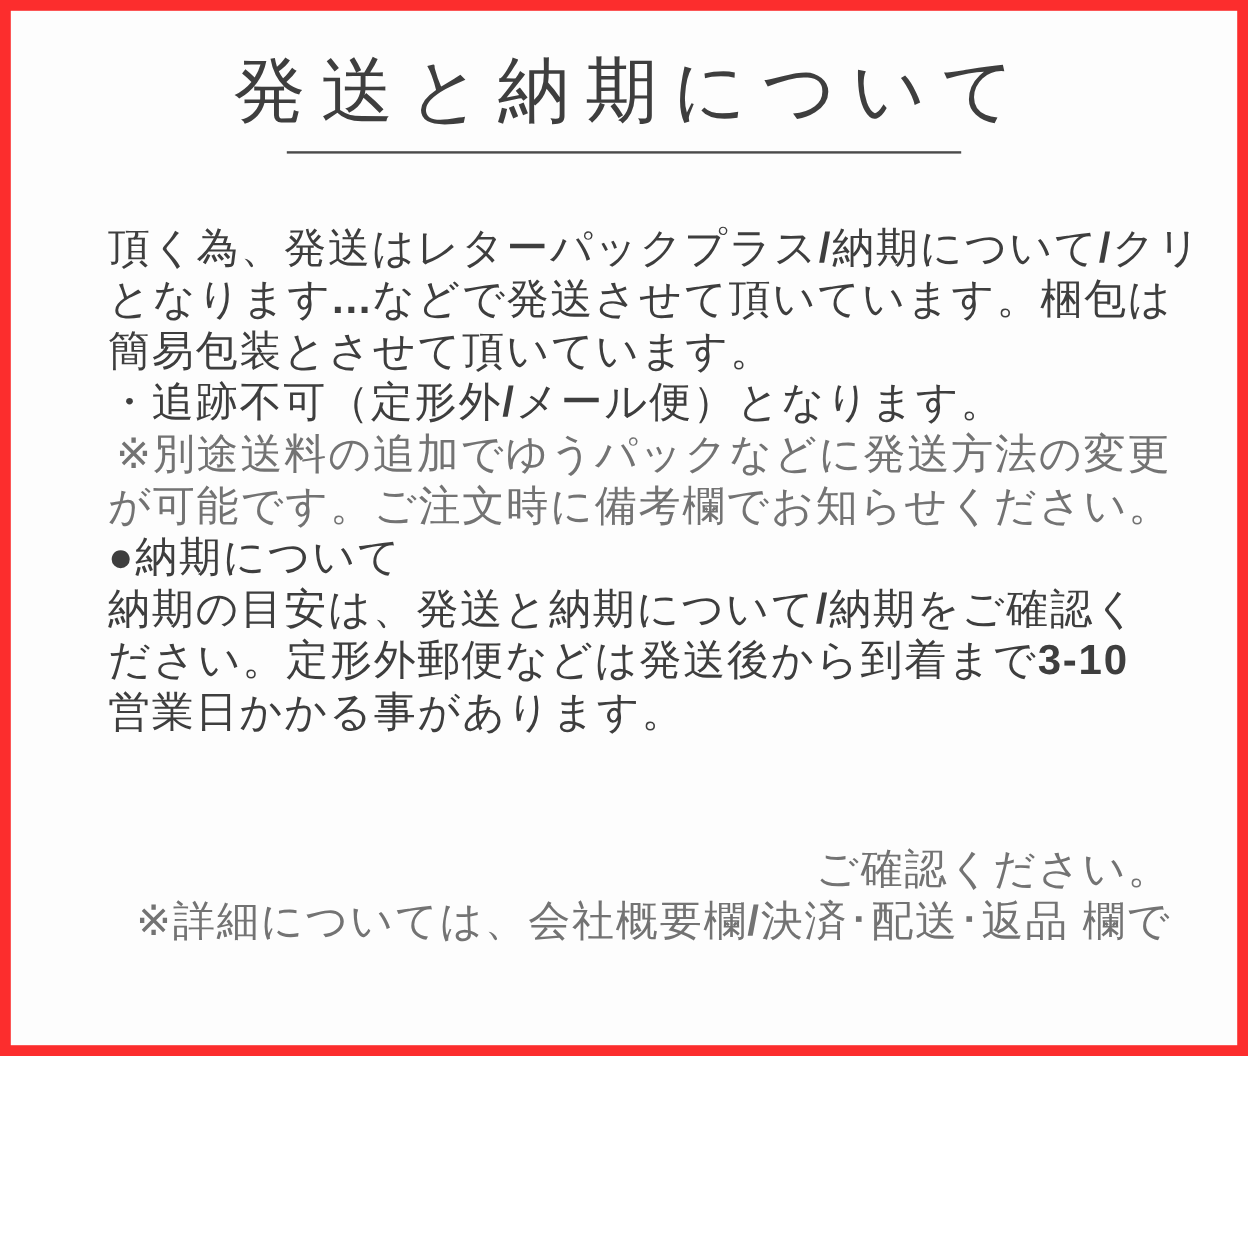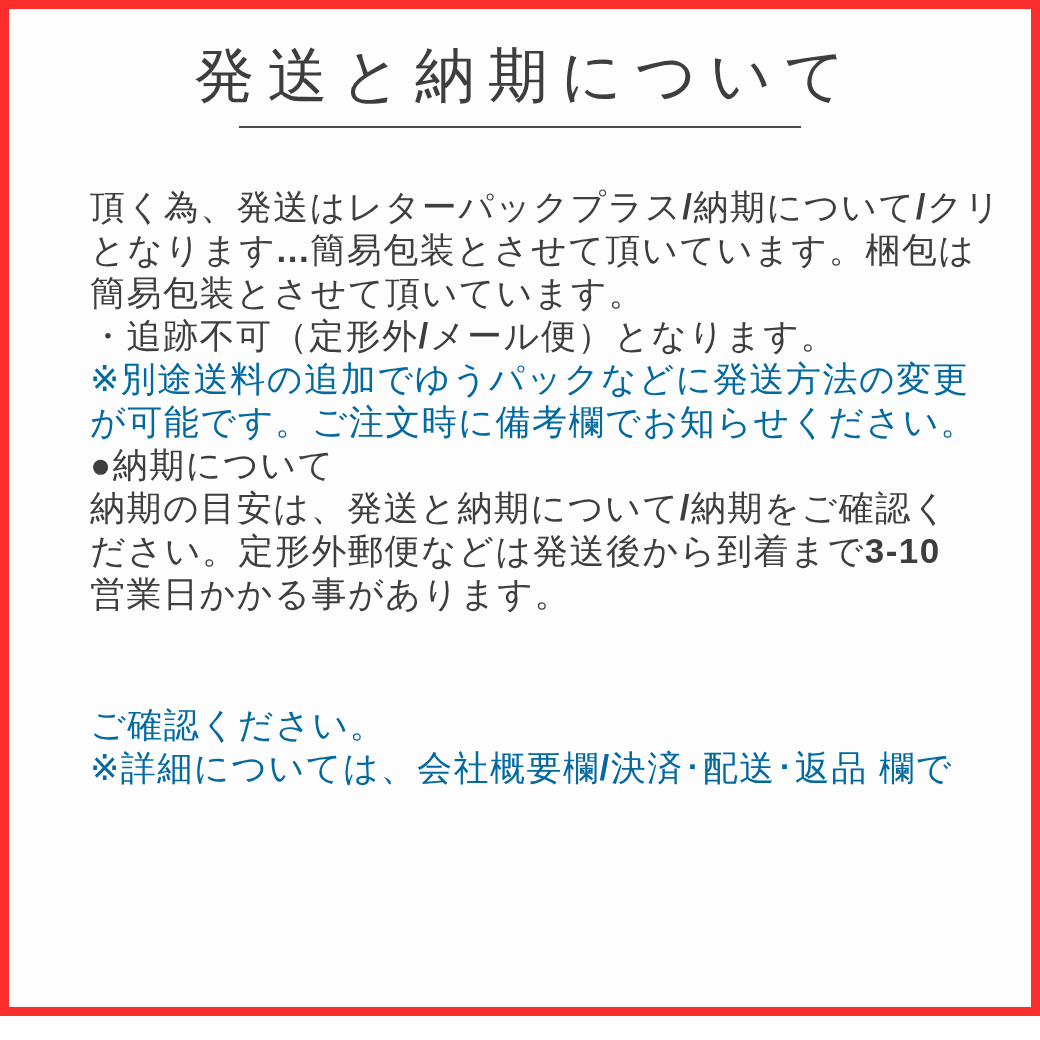--- a/index.html
+++ b/index.html
@@ -3,21 +3,21 @@
 <meta charset="utf-8">
 <style>
   html, body {
     margin: 0;
     padding: 0;
     background: #ffffff;
   }
   .page {
     position: relative;
     width: 1040px;
-    height: 1016px;
+    height: 880px;
     box-sizing: border-box;
     border: 9px solid #fc2d2d;
     background: #fdfdfd;
     font-family: "Liberation Sans", "DejaVu Sans", sans-serif;
     overflow: hidden;
   }
   .title {
     margin: 36px 0 0 0;
     padding-left: 13px; 
     text-align: center;
@@ -38,21 +38,22 @@
     padding: 57px 55px 0 81px;
     font-size: 35px;
     line-height: 43px;
     letter-spacing: 1.5px;
     color: #3e3e3e;
   }
   .line {
     white-space: nowrap;
   }
   .line.red {
-    color: #0369a1;
+    color: #737373;
+    text-align: right;
   }
   .heading {
     color: #3e3e3e;
   }
   .b {
     font-weight: bold;
   }
   section.delivery {
   }
   section.footer-note {
@@ -64,21 +65,21 @@
 
 <div class="page">
   <h1 class="title">発送と納期について</h1>
   <div class="title-underline"></div>
 
   <div class="content">
 
     <section class="shipping">
       <div>
           <div class="line"><span>頂く為、発送はレターパックプラス</span><span class="b">/</span><span>納期について</span><span class="b">/</span><span>クリ</span></div>
-          <div class="line"><span>となります</span><span class="b">...</span><span>簡易包装とさせて頂いています。梱包は</span></div>
+          <div class="line"><span>となります</span><span class="b">...</span><span>などで発送させて頂いています。梱包は</span></div>
           <div class="line"><span>簡易包装とさせて頂いています。</span></div>
           <div class="line"><span>・追跡不可（定形外</span><span class="b">/</span><span>メール便）となります。</span></div>
           <div class="line red"><span>※別途送料の追加でゆうパックなどに発送方法の変更</span></div>
           <div class="line red"><span>が可能です。ご注文時に備考欄でお知らせください。</span></div>
         </div>
     </section>
 
     <section class="delivery">
       <div class="line heading">●納期について</div>
       <div>

